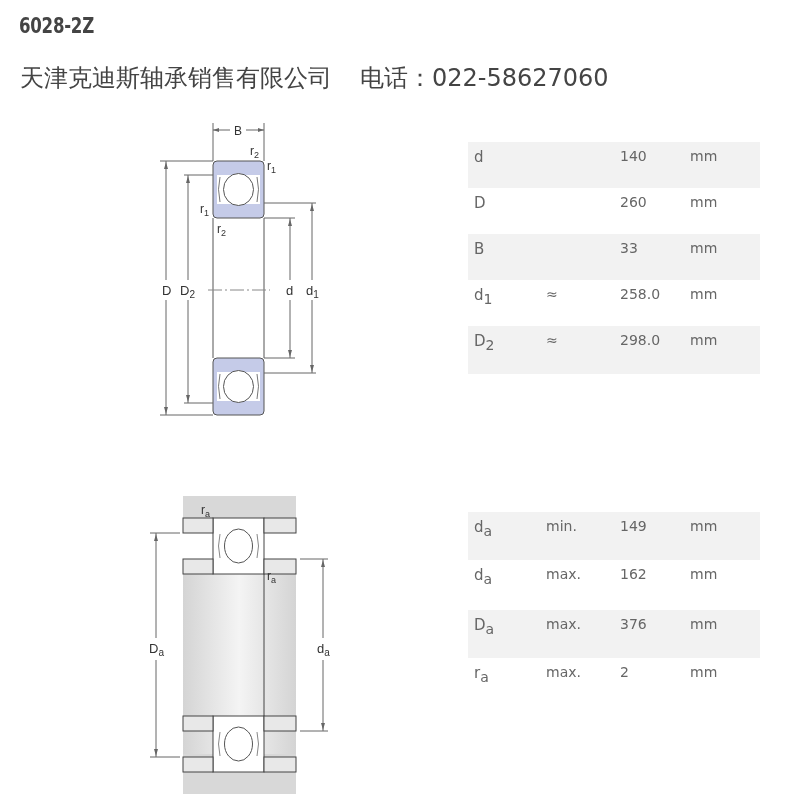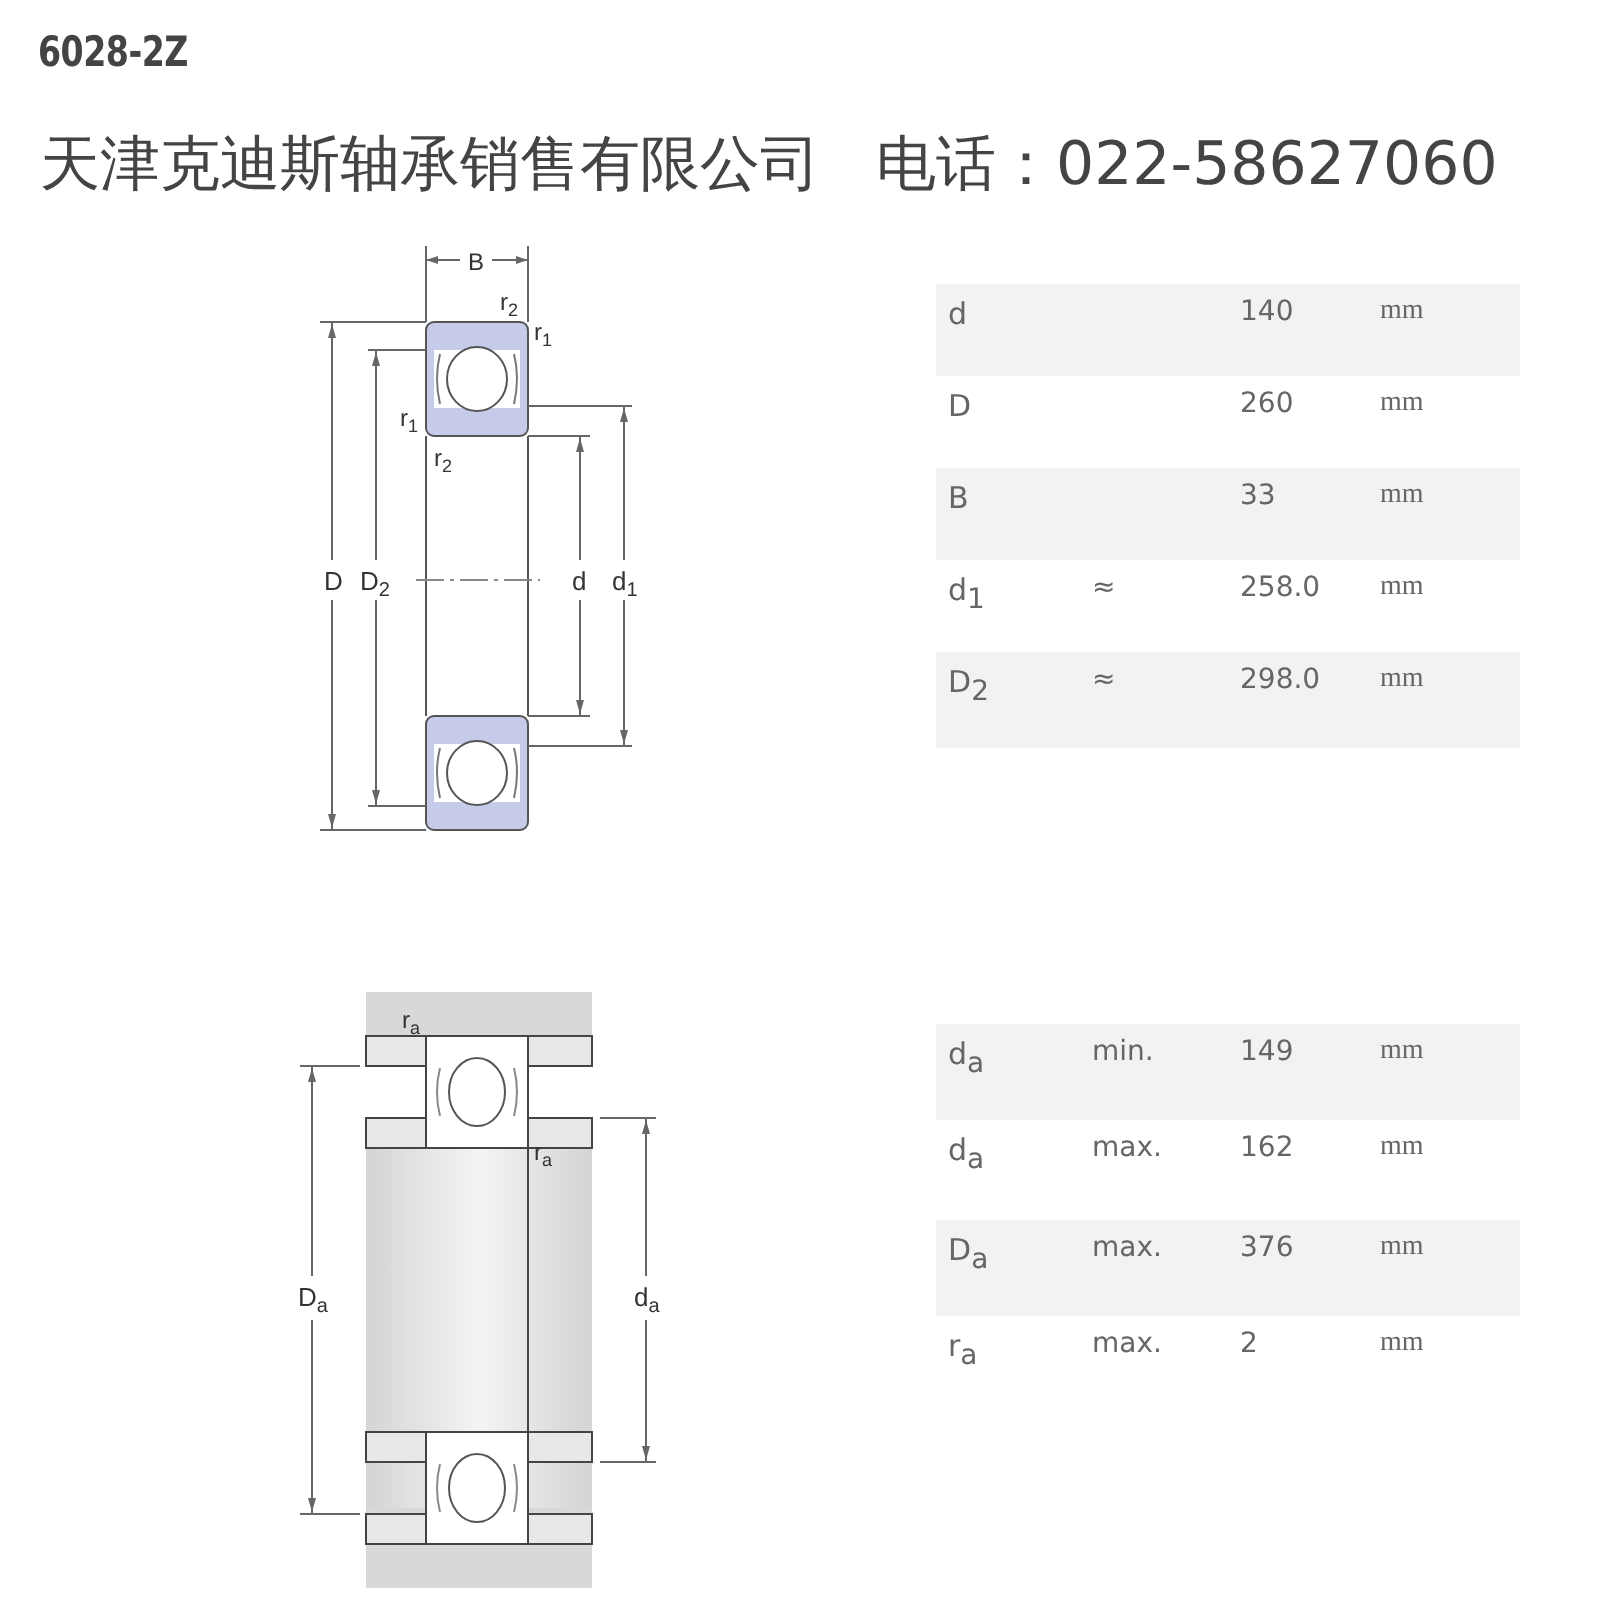--- a/index.html
+++ b/index.html
@@ -1,31 +1,31 @@
 <!DOCTYPE html>
 <html><head>
 <meta charset="utf-8">
 <style>
   * { margin:0; padding:0; box-sizing:border-box; }
   html, body { width:800px; height:800px; background:#ffffff; overflow:hidden; }
   body { position:relative; font-family:"DejaVu Sans","Liberation Sans",sans-serif; color:#555; }
 
   .model { position:absolute; left:19px; top:14px; font-size:21px; font-weight:bold; color:#444; letter-spacing:-0.3px; font-family:"DejaVu Sans Condensed","DejaVu Sans",sans-serif; transform:scaleX(0.88); transform-origin:left top; }
-  .company { position:absolute; left:20px; top:62px; font-size:30px; color:#444; white-space:nowrap; }
+  .company { position:absolute; left:20px; top:62px; font-size:24px; color:#444; white-space:nowrap; }
   .company .sep { display:inline-block; width:28px; }
 
   .spec-table { position:absolute; left:468px; width:292px; }
   .spec-row { position:relative; height:46px; }
   .spec-row.shade { background:#f2f2f2; }
   .spec-row span { position:absolute; top:6px; font-size:14px; color:#666; }
   .c-sym { left:6px; font-size:15px !important; }
   .c-sym sub { font-size:14px; vertical-align:-4px; }
   .c-q { left:78px; }
   .c-val { left:152px;text-align:right; }
-  .c-unit { left:222px;font-family:Liberation Serif, serif; }
+  .c-unit { left:222px; }
 
   .diagram { position:absolute; }
   .diagram svg text { font-family:"Liberation Sans","DejaVu Sans",sans-serif; fill:#333; }
 </style>
 </head>
 <body>
 
 <div class="model">6028-2Z</div>
 <div class="company">
   <span>天津克迪斯轴承销售有限公司</span><span class="sep"></span><span>电话：</span><span>022-58627060</span>

